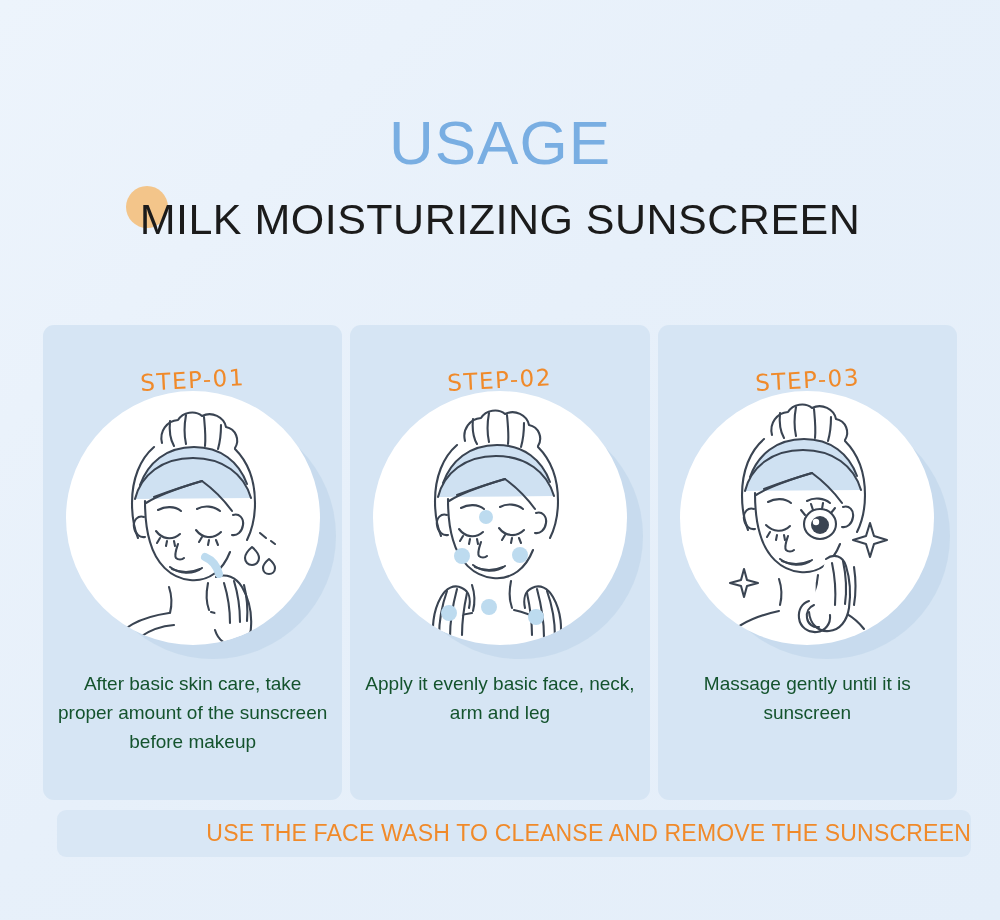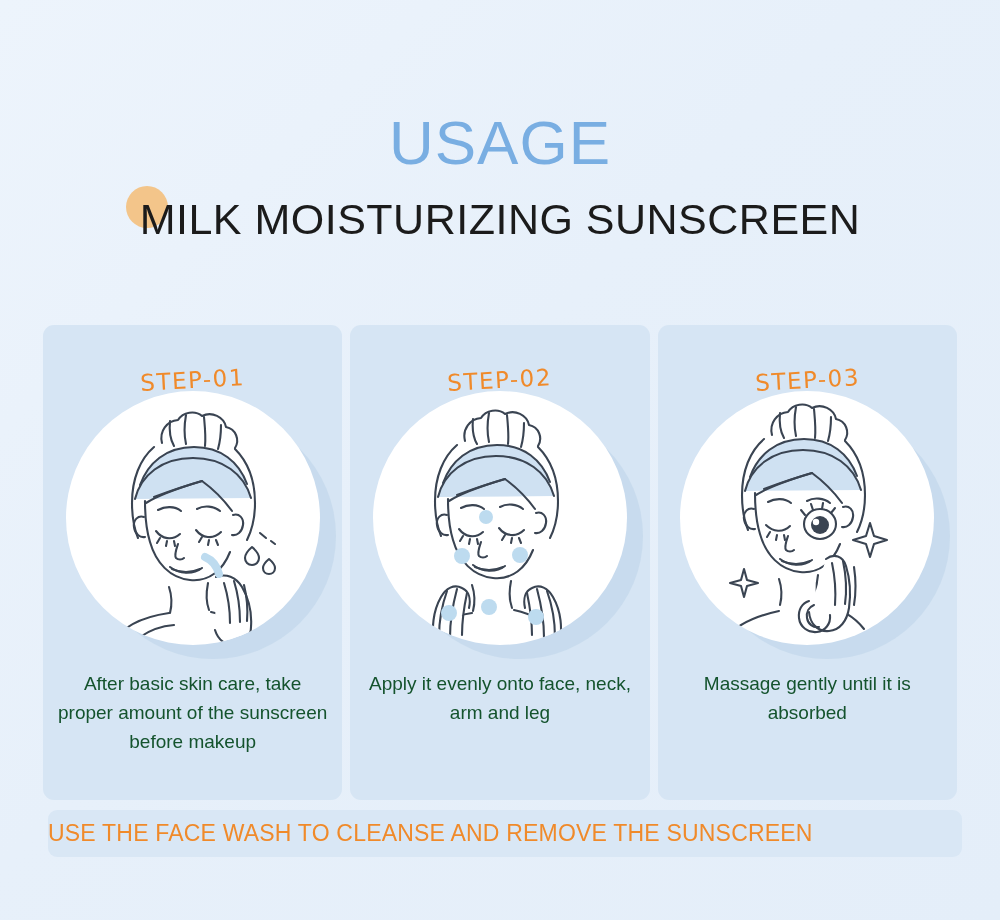--- a/index.html
+++ b/index.html
@@ -133,29 +133,29 @@
     top: 345px;
     text-align: center;
     color: #14532d;
     font-size: 19px;
     line-height: 1.52;
   }
 
   
   .banner {
     position: absolute;
-    left: 48px;
+    left: 57px;
     top: 810px;
     width: 914px;
     height: 47px;
     background: #d9e7f5;
     border-radius: 9px;
     display: flex;
     align-items: center;
-    justify-content: flex-start;
+    justify-content: flex-end;
   }
   .banner-text {
     color: #f08a2a;
     font-size: 23px;
     letter-spacing: 0.2px;
     white-space: nowrap;
     font-family: "Liberation Sans", sans-serif;
   }
 </style>
 </head>
@@ -293,21 +293,21 @@
               <circle cx="113" cy="126" r="7"></circle>
               <circle cx="89" cy="165" r="8"></circle>
               <circle cx="147" cy="164" r="8"></circle>
               <circle cx="76" cy="222" r="8"></circle>
               <circle cx="116" cy="216" r="8"></circle>
               <circle cx="163" cy="226" r="8"></circle>
             </g>
           </svg>
         </div>
       </div>
-      <div class="caption">Apply it evenly onto face, neck, arm and leg</div>
+      <div class="caption">Apply it evenly basic face, neck, arm and leg</div>
     </div>
 
     <div class="card">
       <div class="step-label">STEP-03</div>
       <div class="illus">
         <div class="circle-shadow"></div>
         <div class="circle-white">
           <svg viewBox="0 0 254 254" xmlns="http://www.w3.org/2000/svg">
             <g fill="none" stroke="#3a4452" stroke-width="2.1" stroke-linecap="round" stroke-linejoin="round">
 
@@ -356,21 +356,21 @@
 
               <path d="M129 210c-7 2-11 9-10 17 1 9 9 15 18 14 8-1 14-8 13-17"></path>
               <path d="M134 214c-5 2-8 7-7 13 1 6 6 10 12 9"></path>
 
               <path d="M190 132l4 13 13 4-13 4-4 13-4-13-13-4 13-4z" fill="#fff"></path>
               <path d="M64 178l3 11 11 3-11 3-3 11-3-11-11-3 11-3z" fill="#fff"></path>
             </g>
           </svg>
         </div>
       </div>
-      <div class="caption">Massage gently until it is absorbed</div>
+      <div class="caption">Massage gently until it is sunscreen</div>
     </div>
 
   </div>
 
   <div class="banner">
     <span class="banner-text">USE THE FACE WASH TO CLEANSE AND REMOVE THE SUNSCREEN</span>
   </div>
 
 </div>
 

